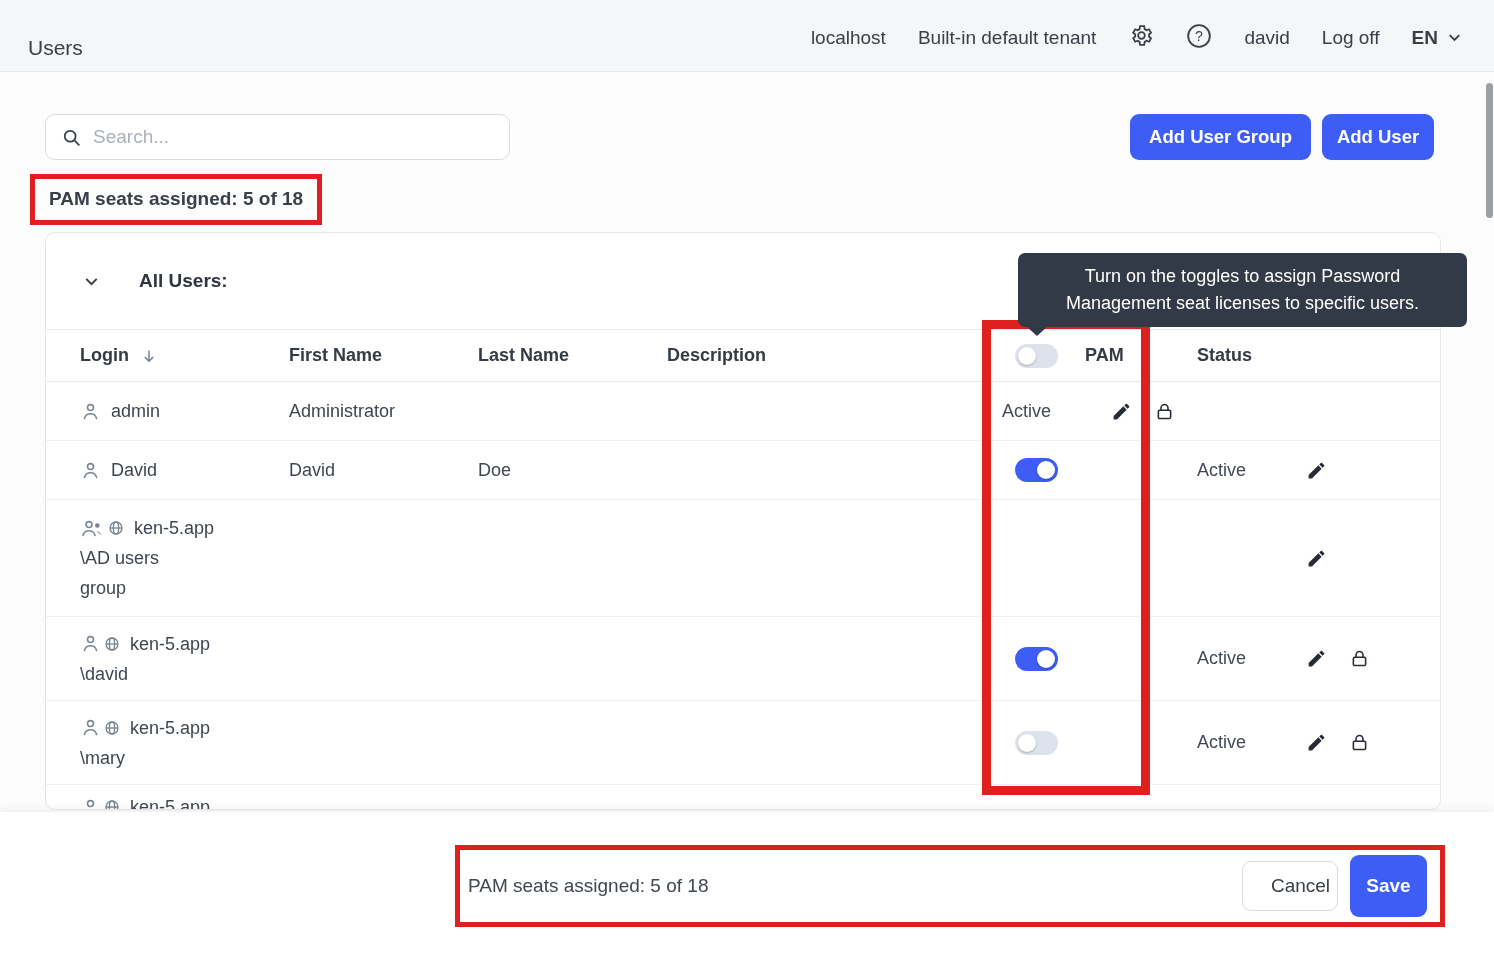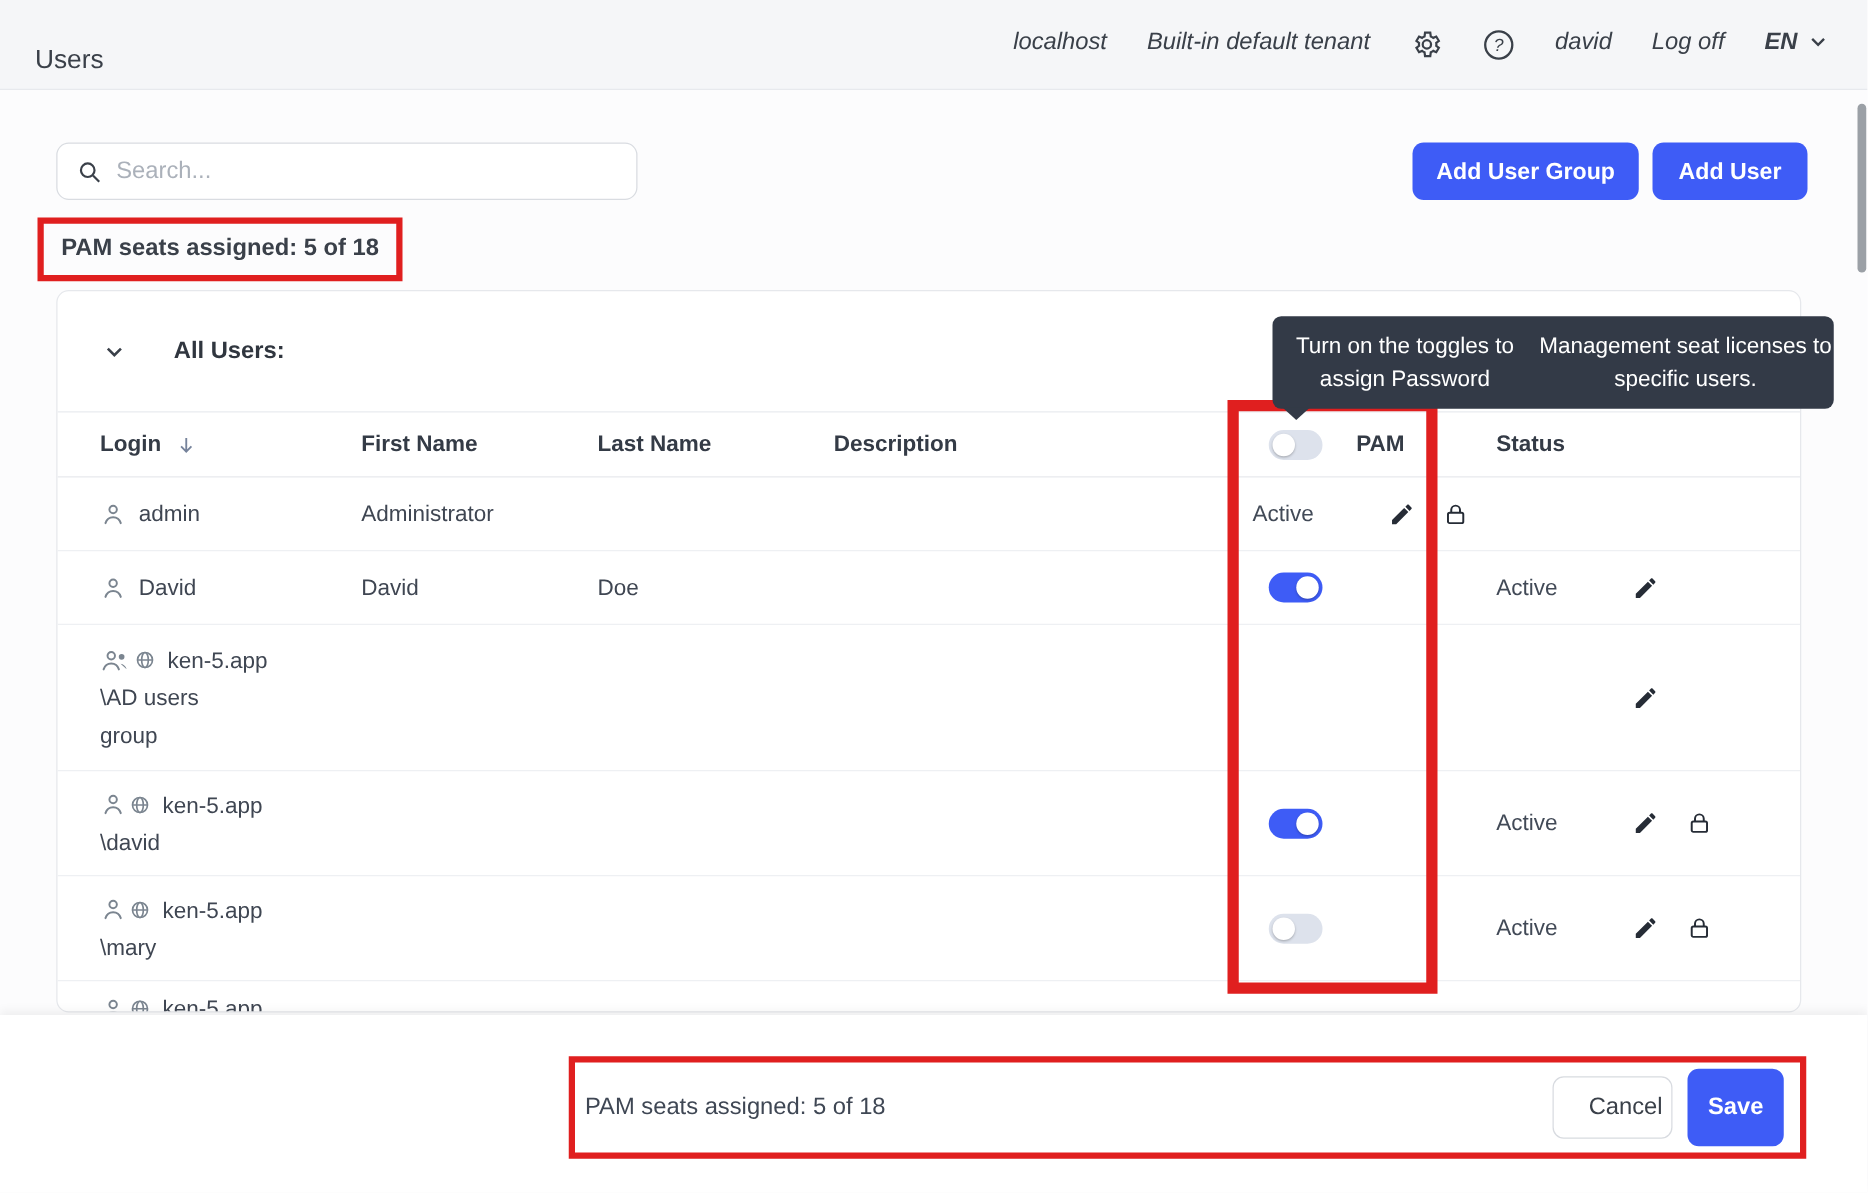--- a/index.html
+++ b/index.html
@@ -11,21 +11,21 @@
     color:#3a4049;
   }
   
   .topbar {
     position:absolute; top:0; left:0; width:100%; height:72px;
     background:#f5f6f8; border-bottom:1px solid #e7e9ed;
     display:flex; align-items:center; justify-content:space-between;
     padding:0 30px 0 28px;
   }
   .topbar-title { font-size:21px; color:#3a4049;margin-top:24px; }
-  .topbar-right { display:flex; align-items:flex-start; gap:32px; font-size:19px;font-style:italic; }
+  .topbar-right { display:flex; align-items:flex-end; gap:32px; font-size:19px; }
   .tb-item { color:#3a4049; }
   .icon-btn { width:26px; height:26px; color:#3a4049; display:flex; align-items:center; justify-content:center; cursor:pointer; }
   .lang { display:flex; align-items:center; gap:7px; font-weight:bold; font-size:19px; cursor:pointer; }
   .lang svg { width:19px; height:19px; }
 
   
   .search-box {
     position:absolute; left:45px; top:114px; width:465px; height:46px;
     background:#fff; border:1px solid #d9dce1; border-radius:10px;
     display:flex; align-items:center; padding-left:15px; gap:11px;
@@ -33,21 +33,21 @@
   .search-box svg { width:21px; height:21px; color:#3a4049; flex:0 0 auto; }
   .search-box input {
     border:none; outline:none; flex:1; font-size:19px;
     font-family:"Liberation Sans", sans-serif; color:#3a4049; background:transparent;
   }
   .search-box input::placeholder { color:#abb1ba; }
   .btn { border:none; border-radius:9px; cursor:pointer;
     font-family:"Liberation Sans", sans-serif; }
   .btn-primary { background:#3e5cf6; color:#fff; font-weight:bold; font-size:18.5px; }
   #btn-add-user-group { position:absolute; left:1130px; top:114px; width:181px; height:46px; }
-  #btn-add-user { position:absolute; left:1322px; top:114px; width:124px; height:46px; }
+  #btn-add-user { position:absolute; left:1322px; top:114px; width:112px; height:46px; }
 
   
   .pam-banner {
     position:absolute; left:30px; top:174px;
     border:5px solid #e01f1f; padding:9px 14px 10px 14px;
     font-size:19px; font-weight:bold; color:#3a4049; background:transparent;
   }
 
   
   .card {
@@ -101,21 +101,21 @@
 
   .status-cell { display:flex; align-items:flex-start; }
   .status-text { width:109px; font-size:18px; color:#424a57; }
   .actions { display:flex; align-items:center; gap:22px; }
   .actions svg { width:21px; height:21px; color:#262c36; cursor:pointer; }
 
   
   .tooltip {
     position:absolute; left:1018px; top:253px; width:449px; height:74px;
     background:#333a47; border-radius:7px; color:#fff; z-index:30;
-    display:flex; flex-direction:row; justify-content:center; align-items:center;
+    display:flex; flex-direction:column; justify-content:center; align-items:center;
     font-size:18px; line-height:27px; text-align:center;
   }
   .tooltip::after {
     content:""; position:absolute; left:8px; bottom:-9px;
     border-left:11px solid transparent; border-right:11px solid transparent;
     border-top:10px solid #333a47;
   }
 
   
   .redrect { position:absolute; border:9px solid #e01f1f; background:transparent;

